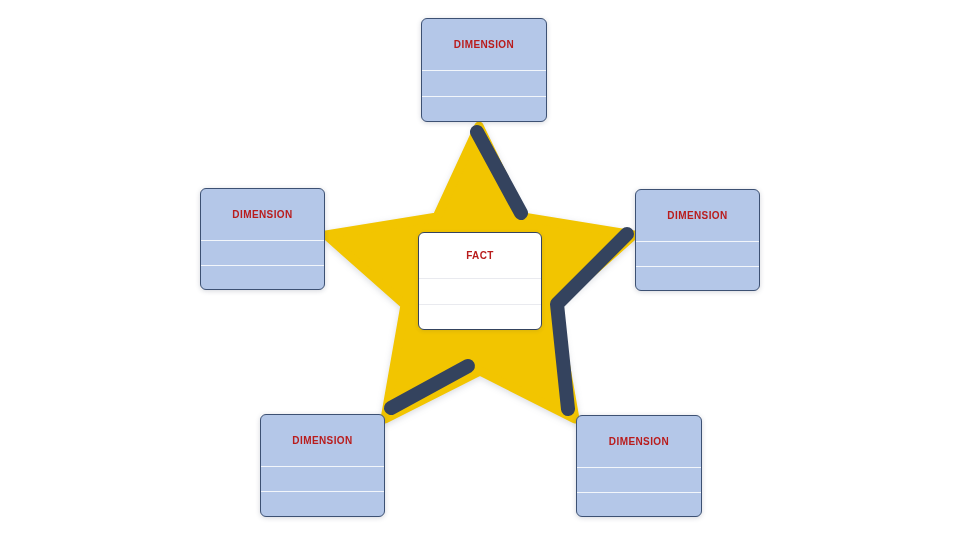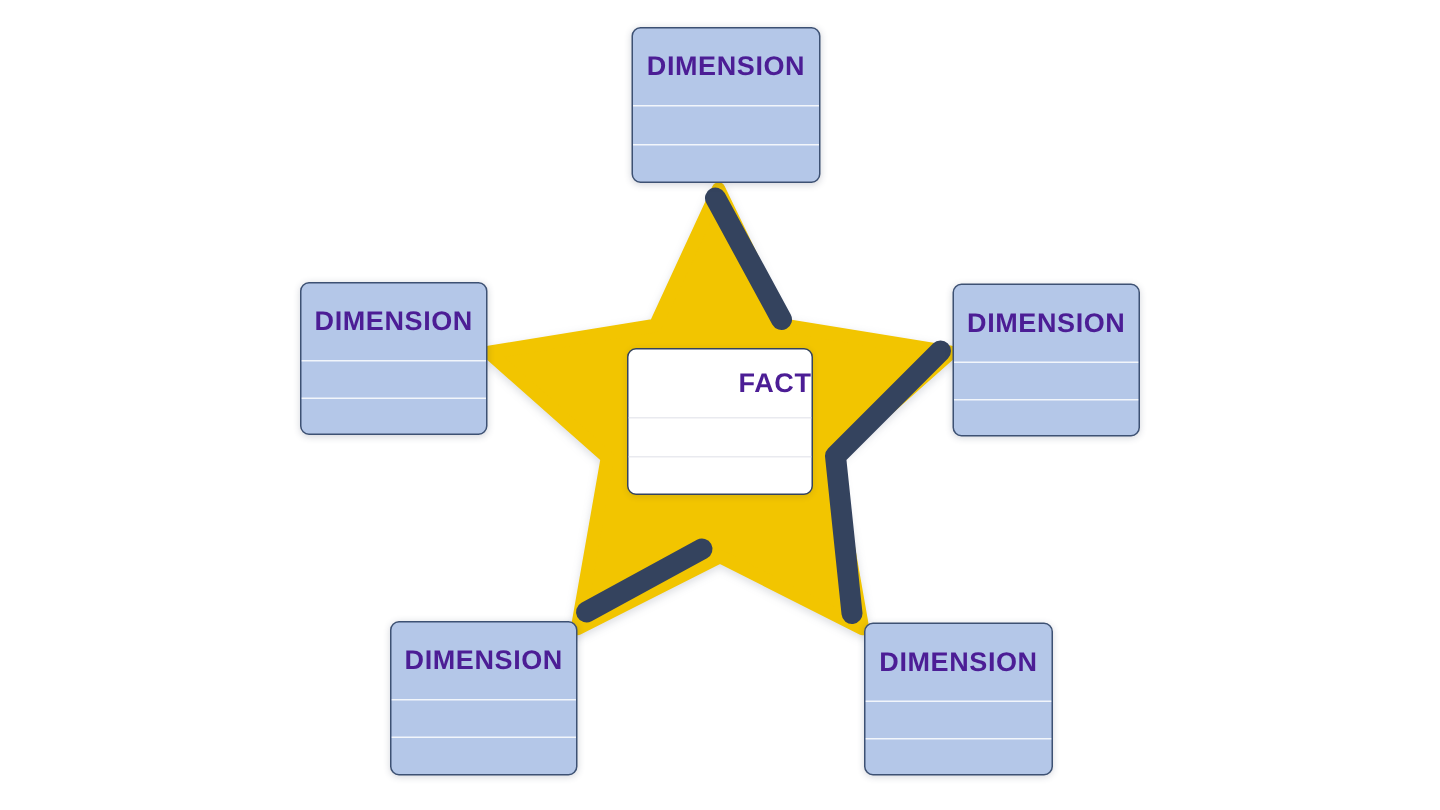--- a/index.html
+++ b/index.html
@@ -38,24 +38,24 @@
     border: 1.5px solid #3D5173;
     box-shadow: 0 1px 5px rgba(40,50,80,0.20);
   }
   .fact-box {
     background: #ffffff;
     border: 1.5px solid #34435E;
     box-shadow: 0 1px 4px rgba(40,50,80,0.12);
   }
   .box-header { display: flex; align-items: center; justify-content: center; flex: none; }
   .dim-box  .box-header { height: 51px; }
-  .fact-box .box-header { height: 45px; justify-content: flex-end; }
+  .fact-box .box-header { height: 45px; }
   .box-title {
-    font-size: 18px; font-weight: bold;
-    color: #4c1d95; letter-spacing: 0.4px;
+    font-size: 10px; font-weight: bold;
+    color: #b91c1c; letter-spacing: 0.4px;
   }
   .box-row { flex: 1; }
   .dim-box  .box-row { border-top: 1.5px solid #F2F6FB; }
   .fact-box .box-row { border-top: 1px solid #E9EAEF; }
 
   
   .pos-top          { left: 421px; top: 18px;  width: 126px; height: 104px; }
   .pos-left         { left: 200px; top: 188px; width: 125px; height: 102px; }
   .pos-right        { left: 635px; top: 189px; width: 125px; height: 102px; }
   .pos-bottom-left  { left: 260px; top: 414px; width: 125px; height: 103px; }

